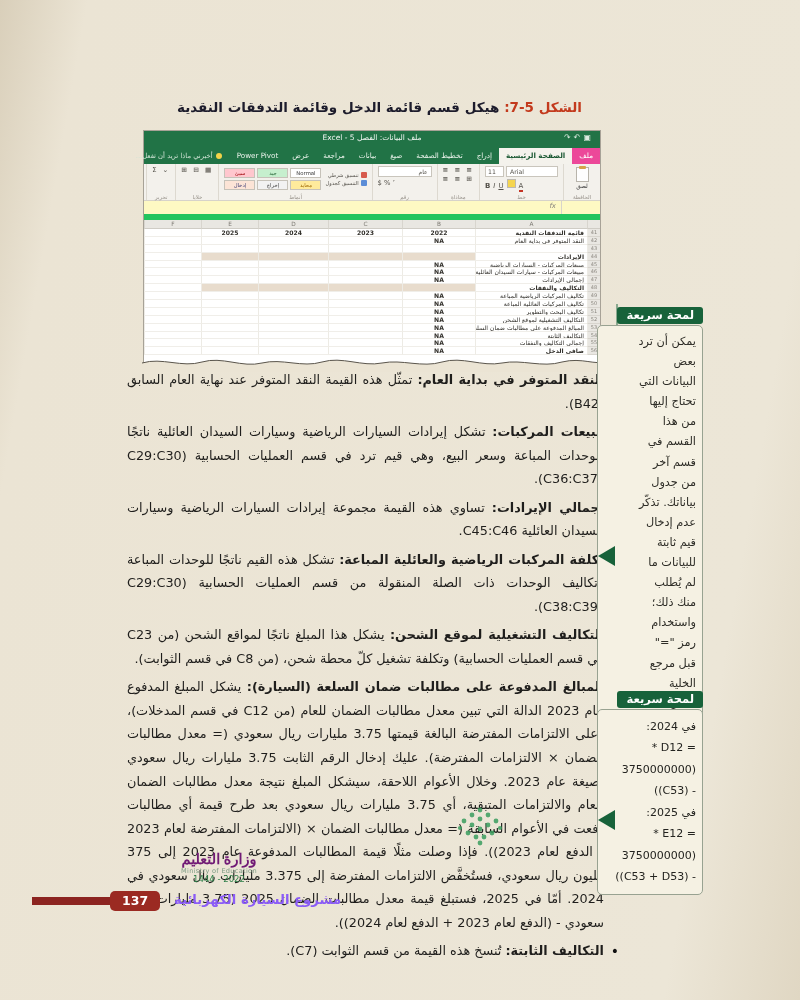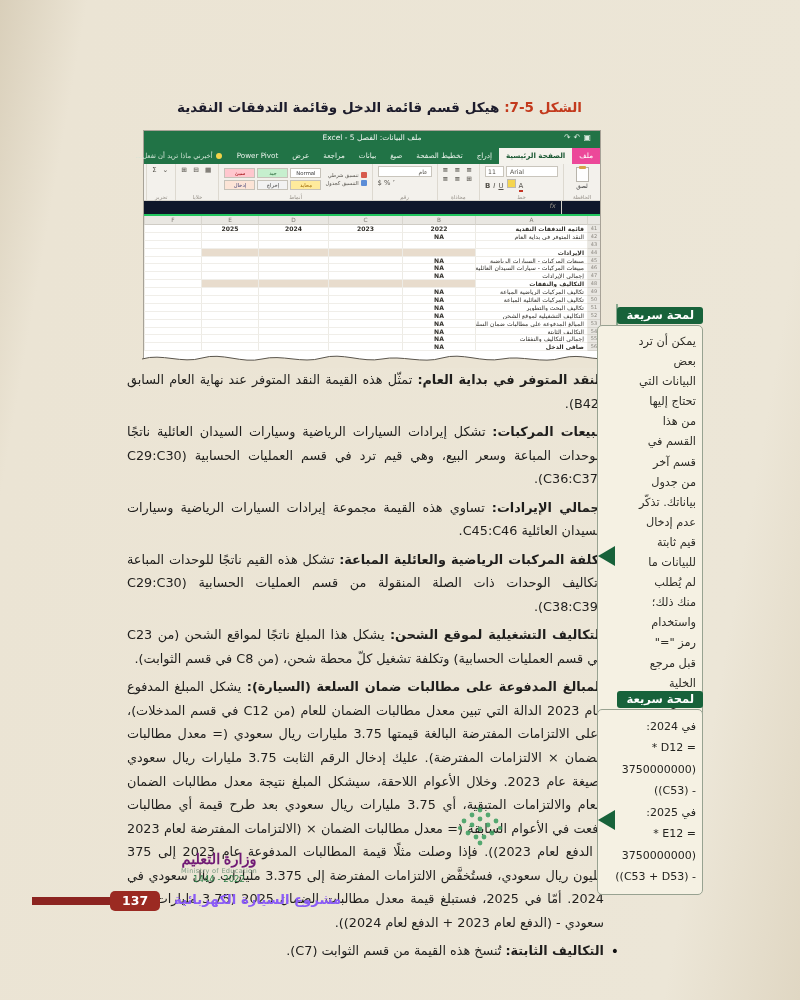--- a/index.html
+++ b/index.html
@@ -41,21 +41,21 @@
   .icn-row{font-size:6.8px;letter-spacing:2px;line-height:9px;white-space:nowrap;direction:ltr;}
   .nbox{border:1px solid #c9c5bc;background:#fff;width:46px;height:9px;line-height:9px;font-size:6px;padding:0 3px;margin-bottom:2px;}
   .g-styles{display:flex;gap:4px;padding-bottom:8px;}
   .cond{display:flex;flex-direction:column;justify-content:center;gap:2px;font-size:5.2px;color:#55524b;}
   .cond .cbtn{display:flex;align-items:center;gap:2px;}
   .cbtn i{width:6px;height:6px;background:#d75b4e;display:inline-block;border-radius:1px;}
   .cbtn.t i{background:#5b8dd7;}
   .gallery{display:grid;grid-template-columns:repeat(3,31px);grid-auto-rows:10px;gap:2px;align-content:center;direction:rtl;}
   .gcell{border:1px solid #c6c2b9;font-size:5.3px;line-height:9px;text-align:center;overflow:hidden;background:#fff;}
 
-  .xl-fbar{height:13px;background:#0f172a;border-bottom:2px solid #22c55e;position:relative;}
+  .xl-fbar{height:13px;background:#fef9c3;border-bottom:6px solid #22c55e;position:relative;}
   .xl-namebox{position:absolute;right:0;top:0;bottom:0;width:38px;border-left:1px solid #d8d4cb;}
   .xl-fx{position:absolute;right:44px;top:1px;font-size:7px;color:#8b877f;font-style:italic;direction:ltr;}
 
   .xl-sheet{background:#fff;}
   .xl-hrow,.xl-row{display:flex;direction:rtl;}
   .xl-hrow>div{background:#e9e7e2;color:#7d7a73;font-size:5.8px;text-align:center;line-height:9px;height:9px;
                border-left:1px solid #d8d5ce;border-bottom:1px solid #cfccc5;box-sizing:border-box;}
   .xl-row>div{height:7.9px;line-height:7.9px;font-size:6.1px;color:#33312c;border-left:1px solid #edebe5;
               border-bottom:1px solid #f0eee9;box-sizing:border-box;overflow:hidden;white-space:nowrap;}
   .c-num{width:13px;}.c-a{width:112px;}.c-b{width:73px;}.c-c{width:74px;}.c-d{width:70px;}.c-e{width:57px;}.c-f{width:57px;}

